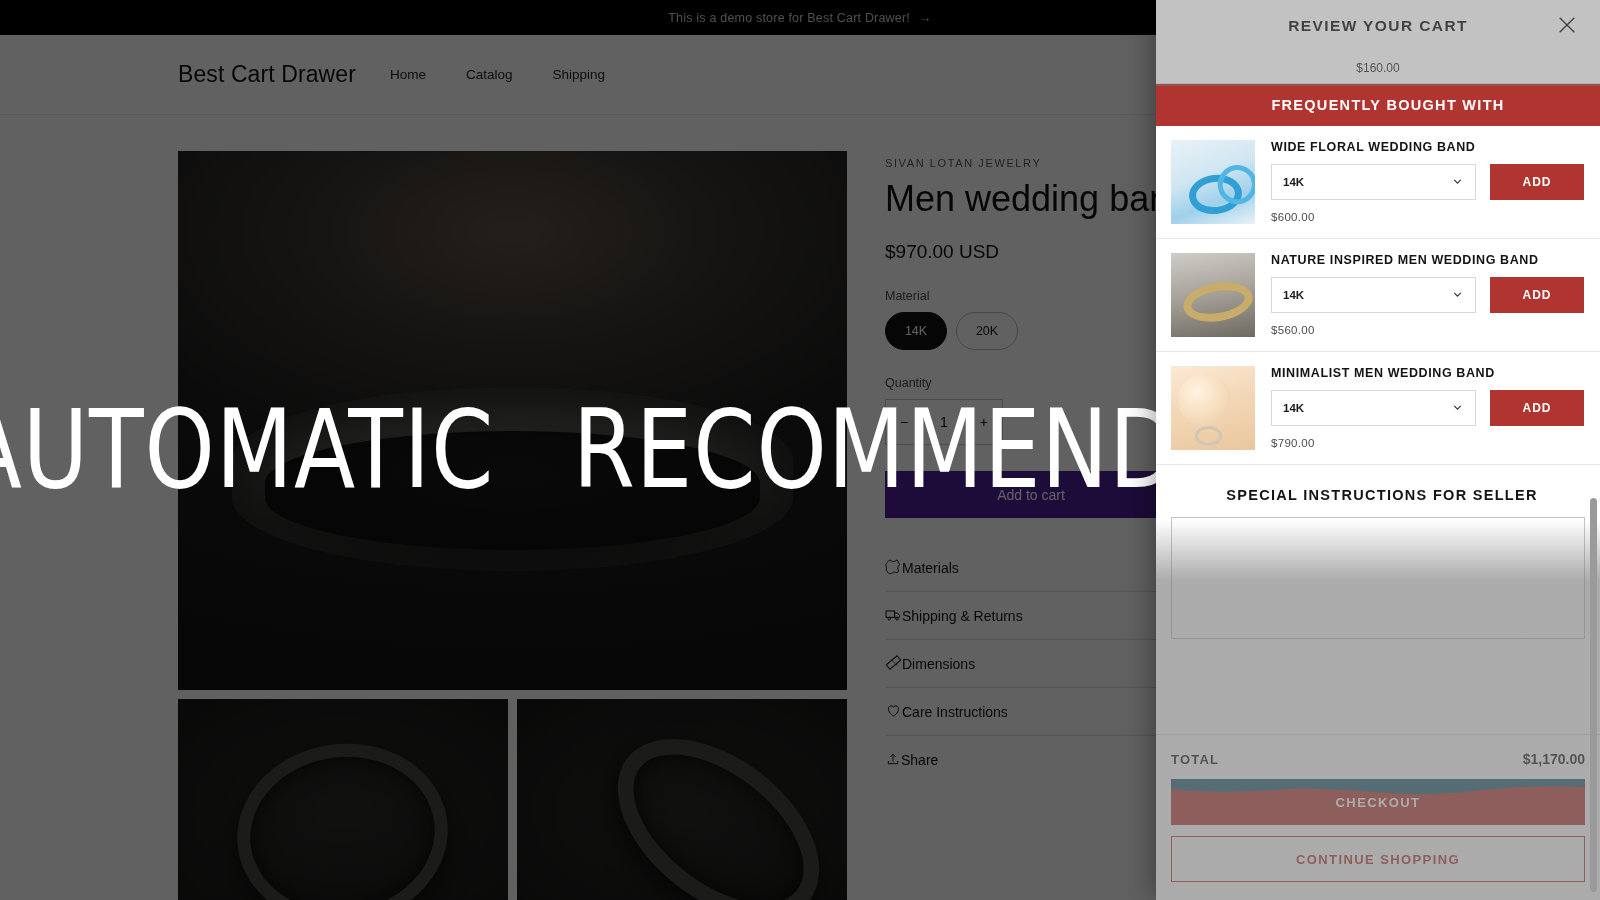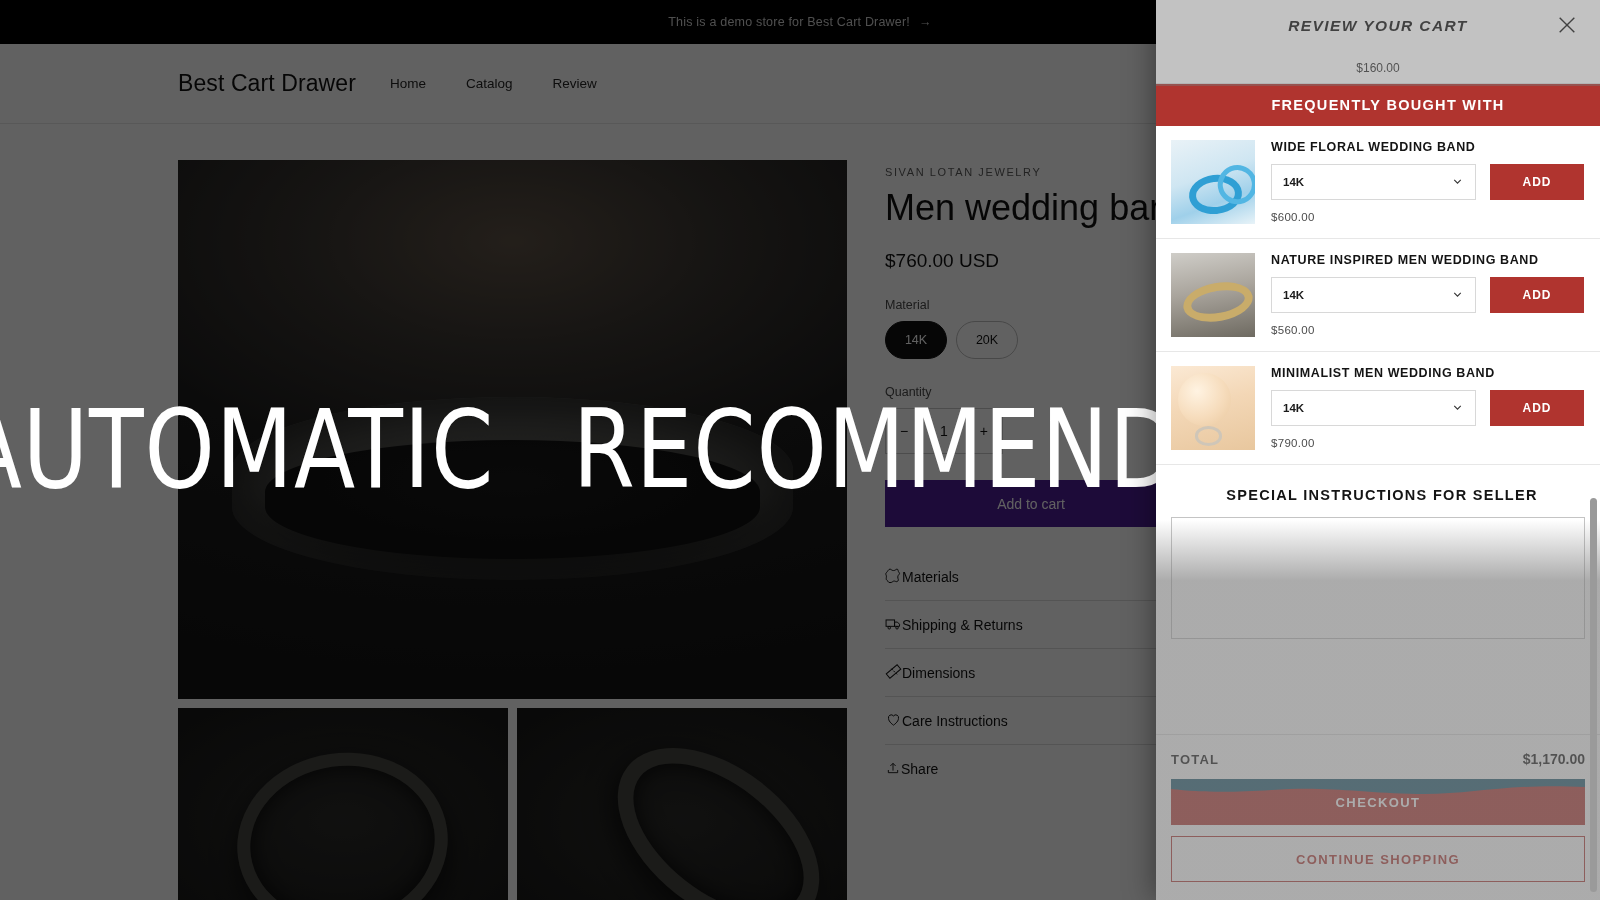--- a/index.html
+++ b/index.html
@@ -9,21 +9,21 @@
     background:#ffffff;
     position:relative;
   }
 
   
   #store {
     position:absolute; inset:0;
     background:#ffffff;
   }
   .announce {
-    height:44px; background:#000; color:#cfcfcf;
+    height:35px; background:#000; color:#cfcfcf;
     display:flex; align-items:center; justify-content:center;
     font-size:12.5px; letter-spacing:.2px; gap:9px;
   }
 
   .siteheader {
     height:80px; background:#fff;
     display:flex; align-items:center;
     padding:0 56px 0 178px;
     border-bottom:1px solid #e6e6e6;
     position:relative;
@@ -113,21 +113,21 @@
   #drawer {
     position:absolute; right:0; top:0; width:444px; height:900px;
     background:#ffffff;
     box-shadow:-4px 0 26px rgba(0,0,0,.35);
     display:flex; flex-direction:column;
     overflow:hidden;
   }
   .dhead {
     height:52px; flex:0 0 auto;
     display:flex; align-items:center; justify-content:center;
-    position:relative; background:#fff;font-style:italic;
+    position:relative; background:#fff;
   }
   .dhead h2 {
     font-size:15.5px; font-weight:700; letter-spacing:1.4px; color:#141414;
     text-transform:uppercase;
   }
   .dclose { position:absolute; right:22px; top:14px; cursor:pointer; }
 
   .dbody { flex:1 1 auto; overflow:hidden; position:relative; }
 
   .cartline {
@@ -234,21 +234,21 @@
   <div class="announce">
     <span>This is a demo store for Best Cart Drawer!</span>
     <span>→</span>
   </div>
 
   <div class="siteheader">
     <div class="brand">Best Cart Drawer</div>
     <nav class="nav">
       <a href="#">Home</a>
       <a href="#">Catalog</a>
-      <a href="#">Review</a>
+      <a href="#">Shipping</a>
     </nav>
     <div class="hdr-icons">
       <span>
         <svg width="19" height="19" viewBox="0 0 24 24" fill="none" stroke="#1a1a1a" stroke-width="1.6">
           <circle cx="10.5" cy="10.5" r="6.5"></circle>
             <line x1="15.5" y1="15.5" x2="21" y2="21"></line>
         </svg>
       </span>
       <span>
         <svg width="19" height="19" viewBox="0 0 24 24" fill="none" stroke="#1a1a1a" stroke-width="1.6">
@@ -274,21 +274,21 @@
           </div>
         <div class="thumb alt">
             <span class="ring"></span>
           </div>
       </div>
     </div>
 
     <div class="pinfo">
       <div class="vendor">SIVAN LOTAN JEWELRY</div>
       <h1 class="ptitle">Men wedding band</h1>
-      <div class="pprice">$760.00 USD</div>
+      <div class="pprice">$970.00 USD</div>
 
       <div class="flabel">Material</div>
       <div class="pills">
         <div class="pill sel">14K</div>
         <div class="pill">20K</div>
       </div>
 
       <div class="flabel">Quantity</div>
       <div class="qtywrap">
         <span>−</span>

